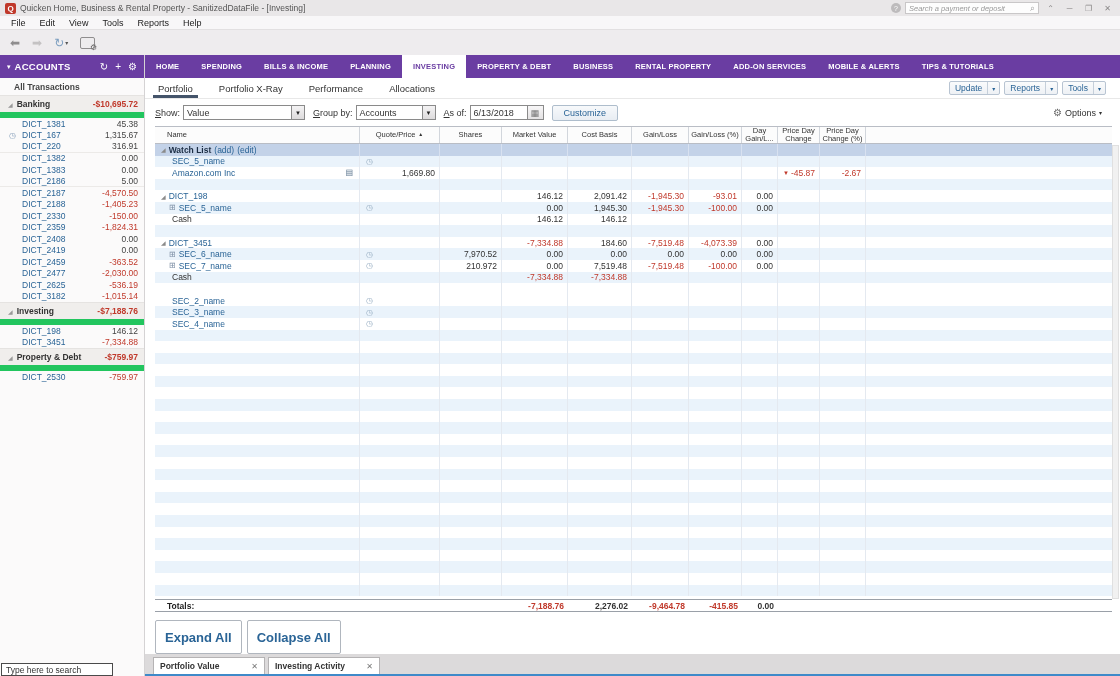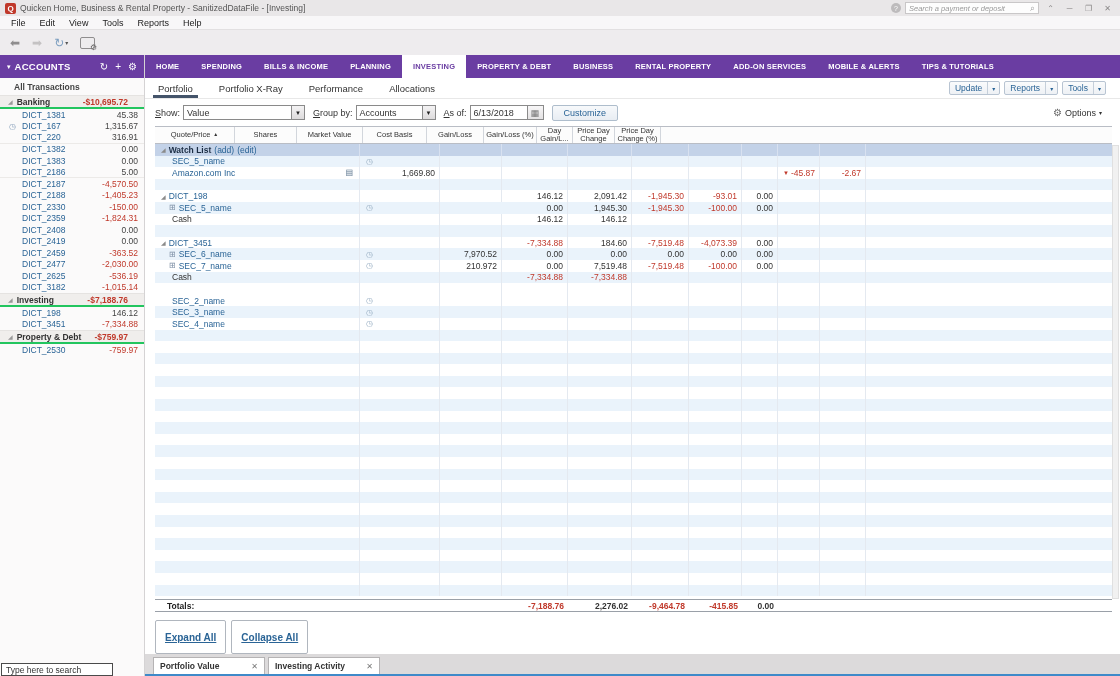--- a/index.html
+++ b/index.html
@@ -37,22 +37,22 @@
   
   .main { display:flex; height:621px; }
   
   .sidebar { width:145px; background:#fbfafa; border-right:1px solid #d5d3d4; display:flex; flex-direction:column; position:relative; }
   .sb-header { height:23px; background:var(--purple,#63379e); color:#fff; display:flex; align-items:center; padding:0 7px; flex:none; }
   .sb-header .car { font-size:7px; margin-right:4px; }
   .sb-header .ttl { font-weight:bold; font-size:9.5px; letter-spacing:.3px; flex:1; }
   .sb-header .ic { font-size:10px; margin-left:7px; color:#fff; }
   .sb-alltx { font-size:8.5px; font-weight:bold; color:#444; padding:4px 0 3px 14px; flex:none; }
   .sb-list { flex:1; overflow:hidden; }
-  .sb-group-h { height:14px; background:#f0eeec; border-top:1px solid #e5e3e1; border-bottom:2px solid #22c55e;
-                display:flex; align-items:center; padding:0 16px 0 6px; }
+  .sb-group-h { height:23px; background:#f0eeec; border-top:1px solid #e5e3e1; border-bottom:6px solid #22c55e;
+                display:flex; align-items:center; padding:0 6px 0 6px; }
   .sb-group-h .tri { font-size:6px; color:#999; margin-right:4px; }
   .sb-group-h .nm { font-size:8.5px; font-weight:bold; color:#333; flex:1; }
   .sb-group-h .val { font-size:8.5px; font-weight:bold; }
   .sb-item { height:11.5px; display:flex; align-items:center; padding:0 6px 0 22px; position:relative; }
   .sb-item.sep { border-bottom:1px solid #eceae8; }
   .sb-item .nm { font-size:8.5px; color:var(--accent_blue,#2a5e9c); flex:1; white-space:nowrap; overflow:hidden; }
   .sb-item .val { font-size:8.5px; color:#444; }
   .neg { color:var(--negative_red,#c53030) !important; }
   .sb-item .clk { position:absolute; left:9px; top:1px; font-size:8px; color:#8ba3bd; }
   .sb-bottom { flex:none; border-top:1px solid #d8d6d4; padding-bottom:14px; }
@@ -120,21 +120,21 @@
   .clockic { position:absolute; left:6px; font-size:8px; color:#9ab0c4; }
   .newsic { margin-left:auto; font-size:8px; color:#55708a; padding-right:2px; }
   .dnarrow { color:var(--negative_red,#c53030); font-size:6px; margin-right:2px; }
   .totrow { display:flex; height:13px; border-top:1px solid #9aa0a8; border-bottom:1px solid #9aa0a8; background:#fff; }
   .totrow .td { border-right:none; font-weight:bold; }
   .totrow .td.name { padding-left:12px; color:#222; }
   .scrolltrack { position:absolute; right:-7px; top:19px; bottom:13px; width:7px; background:#f1f1f1; border:1px solid #e0e0e0; }
   
   .footerrow { display:flex; align-items:center; margin:8px 8px 0 10px; flex:none; }
   .fbtn { height:15px; padding:16px 9px; background:#fff; border:1px solid #b0b6be; border-radius:2px;
-          color:var(--accent_blue,#2e6da4); font-size:10px; font-weight:bold; display:flex; align-items:center; margin-right:5px;text-decoration:underline; }
+          color:var(--accent_blue,#2e6da4); font-size:13px; font-weight:bold; display:flex; align-items:center; margin-right:5px; }
   .statusbar { flex:1; height:15px; background:var(--status_yellow,#fbf8e3); border:1px solid #e6e2c8;
                display:flex; align-items:center; padding-left:9px; font-size:8.5px; color:#333; white-space:nowrap; overflow:hidden; }
   .graygap { flex:1; background:#fff; }
   
   .tabbar { height:20px; background:#dcdadb; display:flex; align-items:flex-end; padding-left:8px; flex:none; }
   .btab { width:112px; height:17px; background:#fff; border:1px solid #b5b3b4; border-bottom:none; margin-right:3px;
           display:flex; align-items:center; padding:0 6px; }
   .btab .bl { flex:1; font-size:8.5px; font-weight:bold; color:#333; white-space:nowrap; overflow:hidden; }
   .btab .bx { font-size:8px; color:#777; }
   .bluebar { height:3px; background:#3f8ac9; flex:none; }
@@ -344,20 +344,21 @@
       <span class="ffill"></span>
       <span class="optionsbtn">
         <span class="gear">⚙</span>
         <span>Options</span>
         <span class="car">▾</span>
       </span>
     </div>
 
     <div class="tablebox">
       <div class="thead" id="thead">
+          <div class="th left" style="width: 205px; flex: 0 0 auto;">Name</div>
           <div class="th" style="width: 80px; flex: 0 0 auto;">Quote/Price<span class="sortar">▲</span></div>
           <div class="th" style="width: 62px; flex: 0 0 auto; text-align: right;">Shares</div>
           <div class="th" style="width: 66px; flex: 0 0 auto;">Market Value</div>
           <div class="th" style="width: 64px; flex: 0 0 auto;">Cost Basis</div>
           <div class="th" style="width: 57px; flex: 0 0 auto;">Gain/Loss</div>
           <div class="th" style="width: 53px; flex: 0 0 auto;">Gain/Loss (%)</div>
           <div class="th" style="width: 36px; flex: 0 0 auto;">Day Gain/L...</div>
           <div class="th" style="width: 42px; flex: 0 0 auto;">Price Day Change</div>
           <div class="th" style="width: 46px; flex: 0 0 auto;">Price Day Change (%)</div>
           <div class="th fill"></div>

